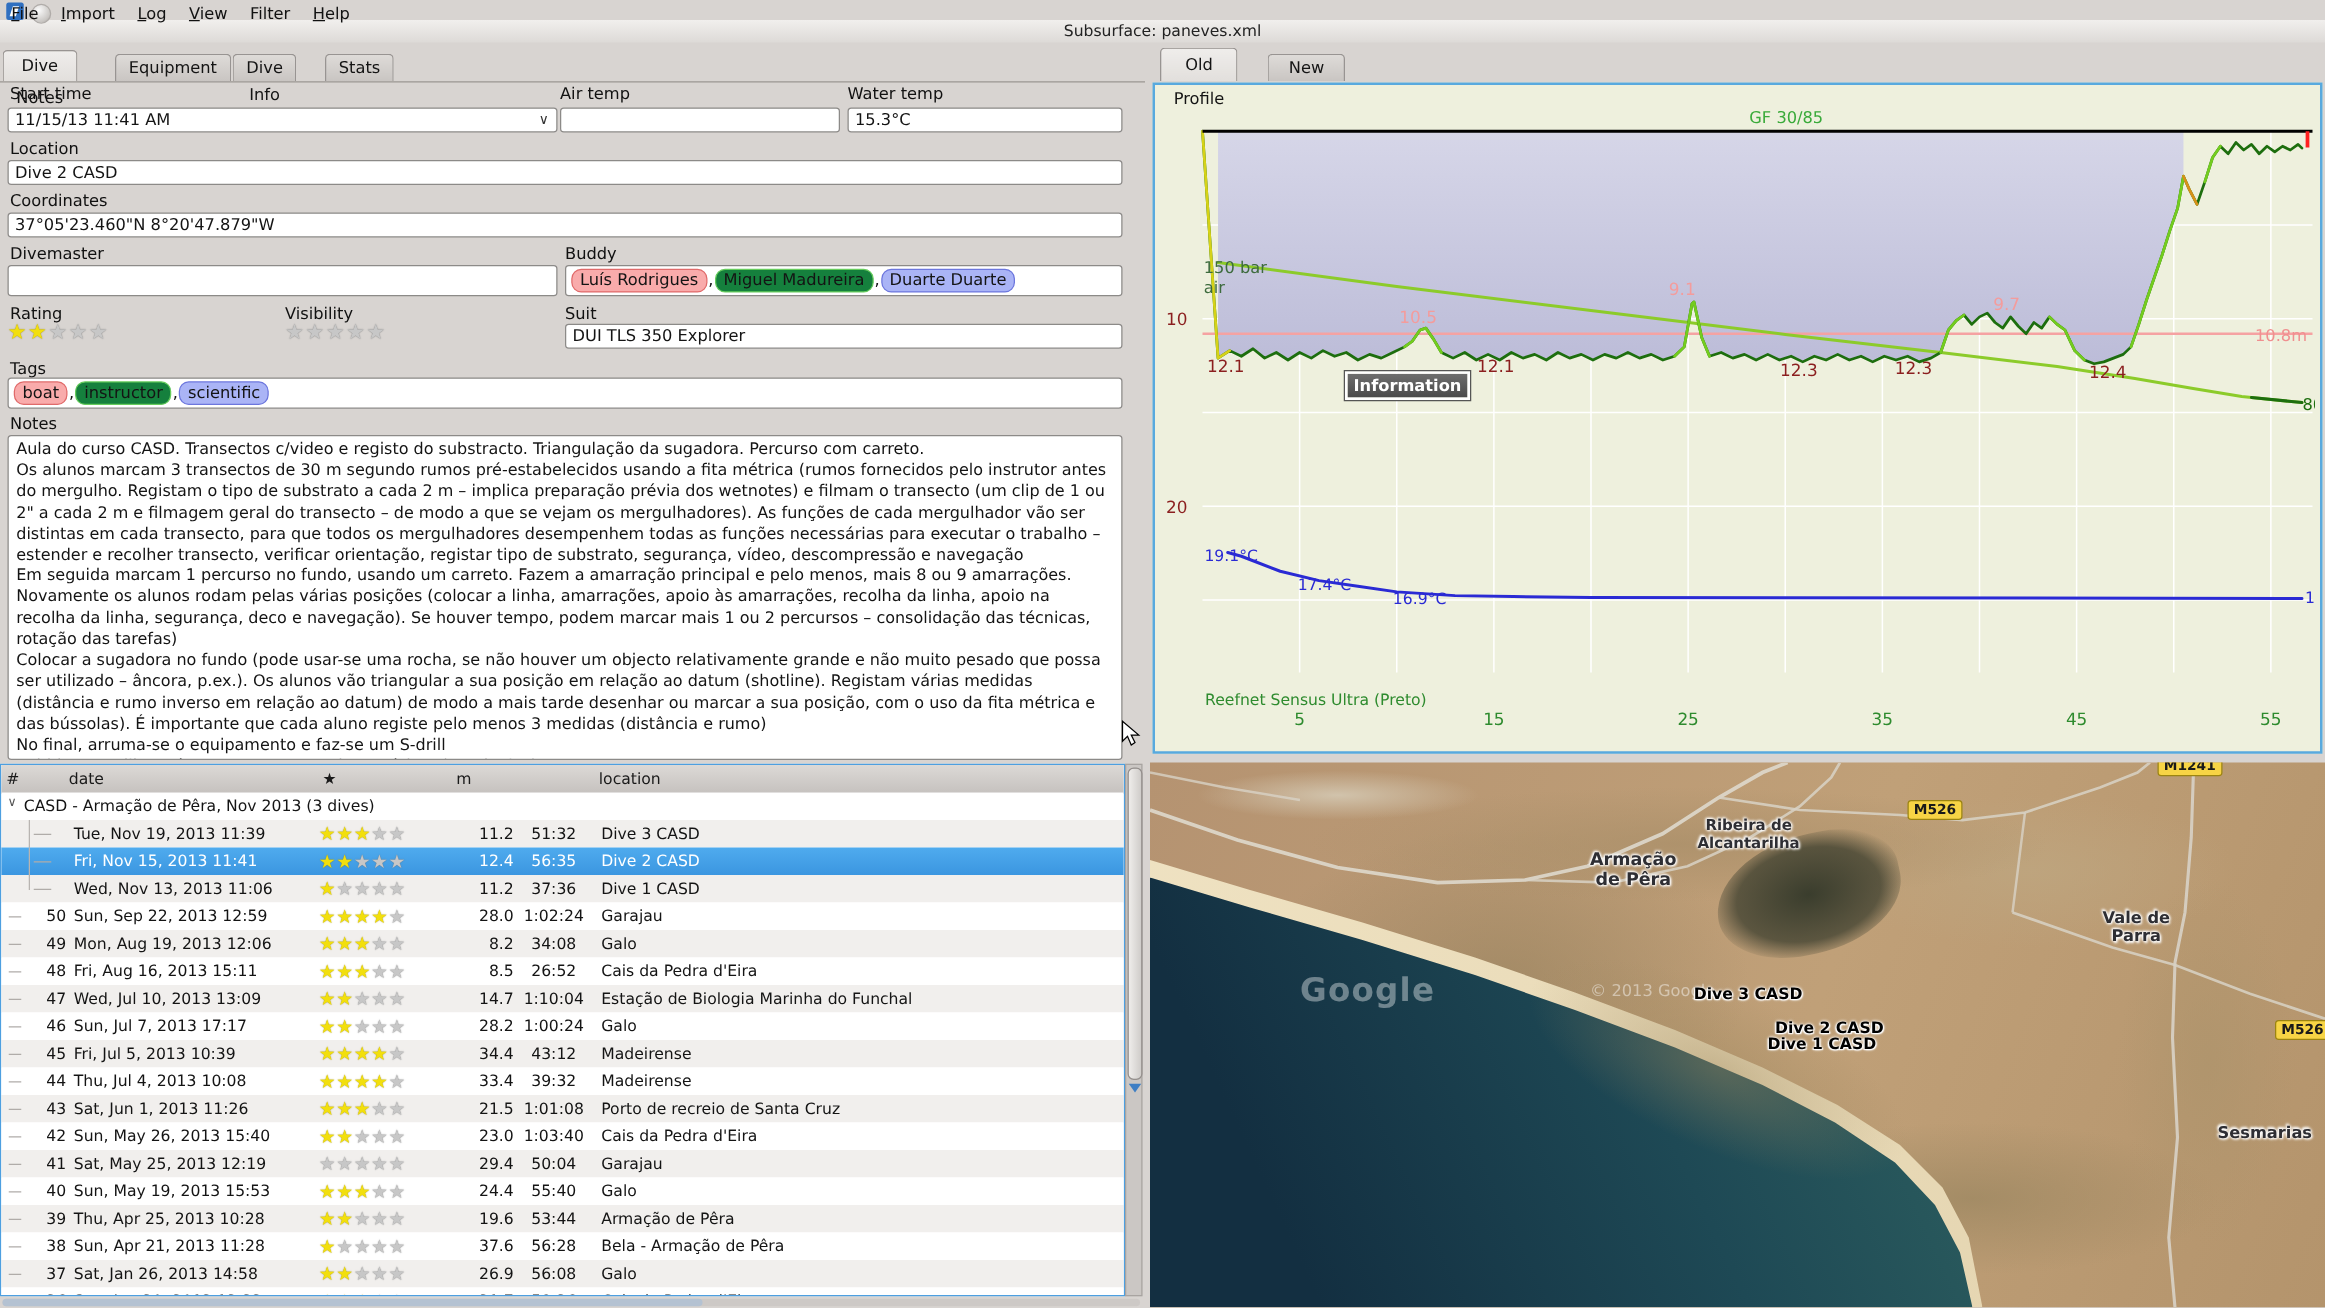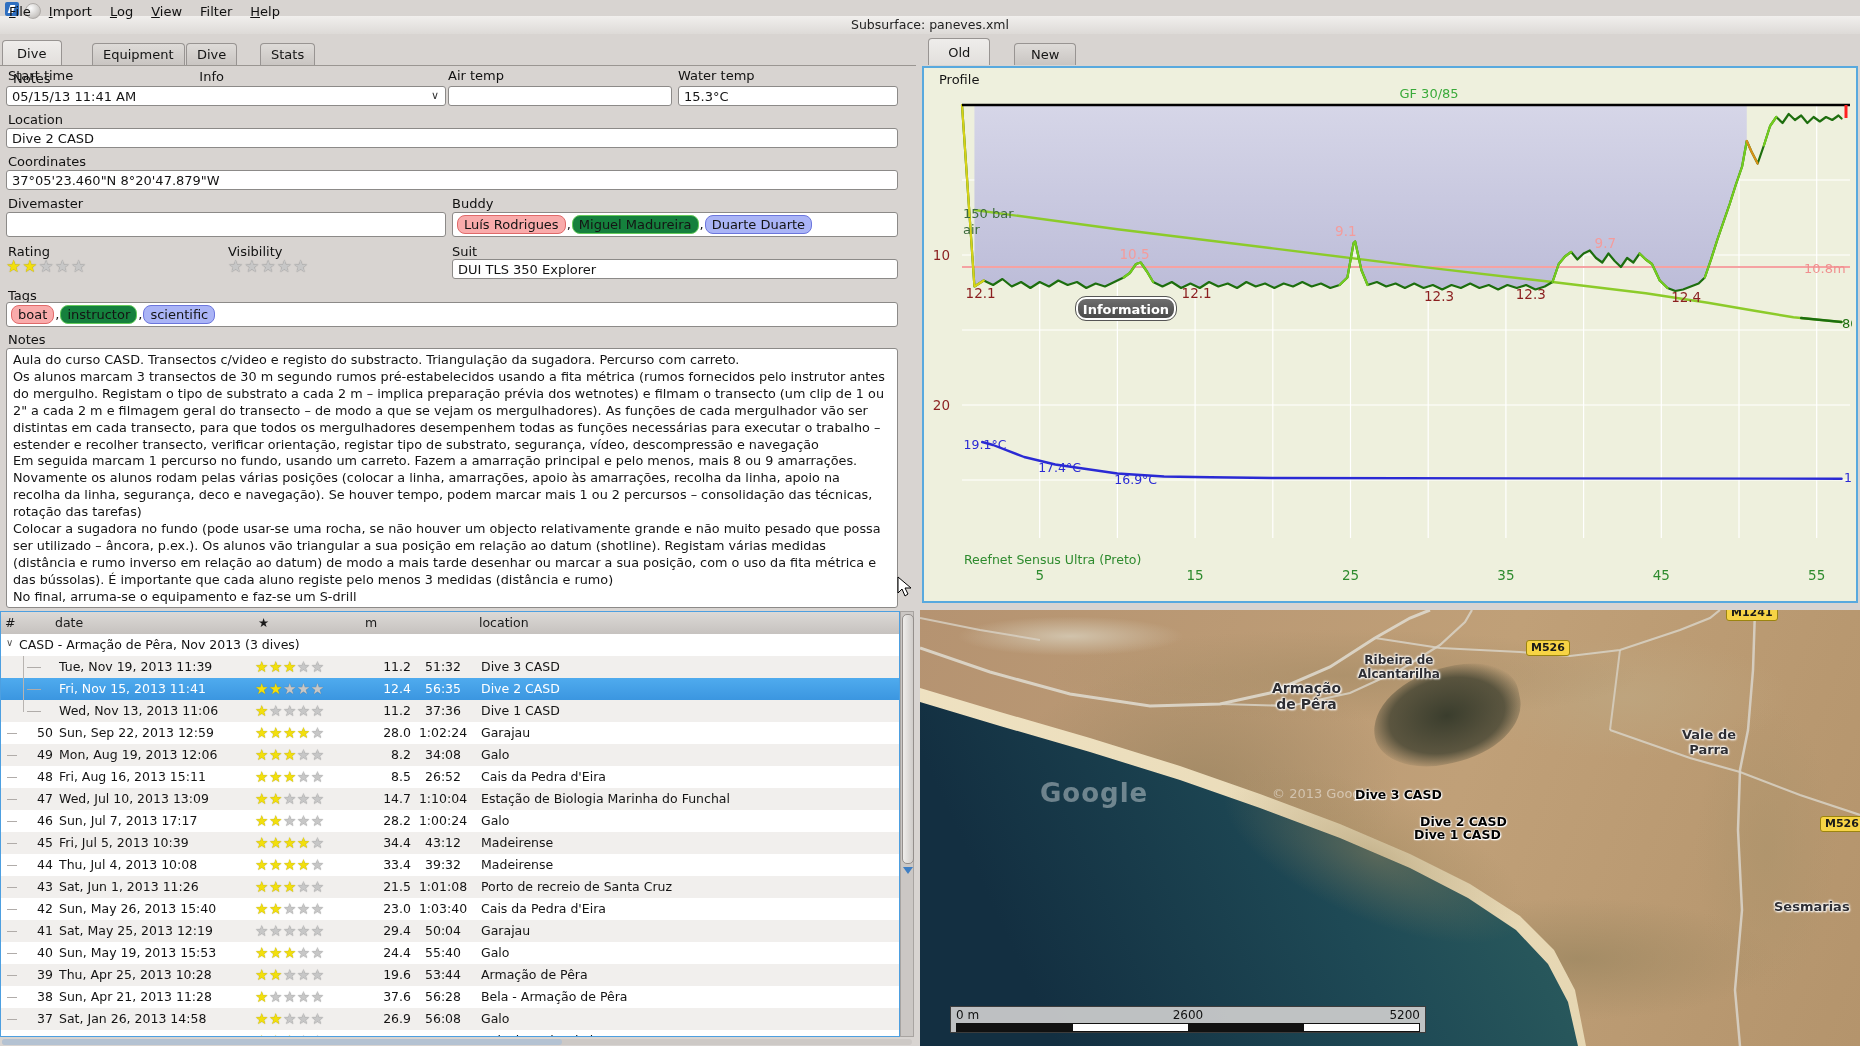--- a/index.html
+++ b/index.html
@@ -51,21 +51,21 @@
   .expander{position:absolute;left:5px;top:3px;font-size:10px;color:#555}
   .treev{position:absolute;left:22px;top:0;width:1px;background:#b8b4b1}
   
   #vscroll{left:900px;top:611px;width:14px;height:426px;background:#cbc7c4;border:1px solid #a8a4a1;box-sizing:border-box}
   #vthumb{position:absolute;left:1px;top:2px;width:10px;height:248px;background:linear-gradient(90deg,#efedeb,#cfccc9);border:1px solid #948f8c;border-radius:5px}
   #vdown{position:absolute;left:2px;top:255px;width:0;height:0;border-left:5px solid transparent;border-right:5px solid transparent;border-top:7px solid #3f7fc4}
   #hscroll{left:2px;top:1039px;width:910px;height:6px;background:#cdc9c6;border-radius:3px}
   #hthumb{position:absolute;left:0;top:0;width:560px;height:6px;background:#b4c2d2;border-radius:3px}
   
   #profile-box{left:922px;top:66px;width:932px;height:533px;border:2px solid #58a9de;background:#eef0dd}
-  #info-tip{position:absolute;left:152px;top:229px;width:100px;height:23px;background:linear-gradient(#6e6e6e,#4a4a4a);border:2px solid #fff;outline:1px solid #555;border-radius:10px;color:#fff;font-weight:bold;font-size:13px;text-align:center;line-height:22px;box-sizing:border-box}
+  #info-tip{position:absolute;left:152px;top:229px;width:100px;height:23px;background:linear-gradient(#6e6e6e,#4a4a4a);border:2px solid #fff;outline:1px solid #555;border-radius:0;color:#fff;font-weight:bold;font-size:13px;text-align:center;line-height:22px;box-sizing:border-box}
   
   #map{left:920px;top:610px;width:940px;height:436px;overflow:hidden;background:
     radial-gradient(closest-side at 16% 6%,rgba(212,200,178,.9),rgba(0,0,0,0) 75%),
     radial-gradient(closest-side at 45% 15%,rgba(168,142,104,.7),rgba(0,0,0,0) 70%),
     radial-gradient(closest-side at 75% 20%,rgba(190,166,128,.8),rgba(0,0,0,0) 70%),
     radial-gradient(closest-side at 90% 55%,rgba(174,148,108,.8),rgba(0,0,0,0) 75%),
     radial-gradient(closest-side at 70% 80%,rgba(158,136,98,.8),rgba(0,0,0,0) 70%),
     radial-gradient(closest-side at 30% 40%,rgba(148,128,92,.6),rgba(0,0,0,0) 70%),
     linear-gradient(110deg,#b59371,#c0a078 55%,#b4946c)}
   #beach{position:absolute;left:0;top:0;width:100%;height:100%;
@@ -104,21 +104,21 @@
 <div class="abs" id="left-tabbar">
     <div class="tab active" style="left: 2px; top: 40px; height: 25px; line-height: 25px;">Dive Notes</div>
     <div class="tab" style="left: 92px; top: 43px; height: 22px; line-height: 22px;">Equipment</div>
     <div class="tab" style="left: 186px; top: 43px; height: 22px; line-height: 22px;">Dive Info</div>
     <div class="tab" style="left: 260px; top: 43px; height: 22px; line-height: 22px;">Stats</div>
   </div>
 <div class="tabline" style="left:0;top:65px;width:916px"></div>
 
 <div class="label" style="left:8px;top:68px">Start time</div>
 <div class="input" style="left:6px;top:86px;width:440px;height:20px">
-  <span>05/15/13 11:41 AM</span>
+  <span>11/15/13 11:41 AM</span>
   <span class="combo-arrow">∨</span>
 </div>
 <div class="label" style="left:448px;top:68px">Air temp</div>
 <div class="input" style="left:448px;top:86px;width:224px;height:20px">
     <span></span>
   </div>
 <div class="label" style="left:678px;top:68px">Water temp</div>
 <div class="input" style="left:678px;top:86px;width:220px;height:20px">
     <span>15.3°C</span>
   </div>
@@ -459,28 +459,17 @@
       <div class="maplabel" style="left: 762px; top: 118px; font-size: 13px;">Vale de
 Parra</div>
       <div class="maplabel" style="left: 854px; top: 290px; font-size: 13px;">Sesmarias</div>
       <div class="shield" style="left: 606px; top: 30px;">M526</div>
       <div class="shield" style="left: 900px; top: 206px;">M526</div>
       <div class="shield" style="left: 806px; top: -5px;">M1241</div>
       <div class="divelabel" style="left: 435px; top: 177px;">Dive 3 CASD</div>
       <div class="divelabel" style="left: 500px; top: 204px;">Dive 2 CASD</div>
       <div class="divelabel" style="left: 494px; top: 217px;">Dive 1 CASD</div>
     </div>
-  <div id="scalebar">
-    <span id="sb-left">0 m</span>
-    <span id="sb-mid">2600</span>
-    <span id="sb-right">5200</span>
-    <div id="sb-bar">
-      <div class="sbb"></div>
-        <div class="sbw"></div>
-        <div class="sbb"></div>
-        <div class="sbw"></div>
-    </div>
-  </div>
 </div>
 
 <svg class="abs" id="cursor" width="16" height="22">
   <polygon points="1,1 1,17 5,13 8,20 11,18 8,12 14,12" fill="#fff" stroke="#000" stroke-width="1"></polygon>
 </svg>
 
 </body></html>

